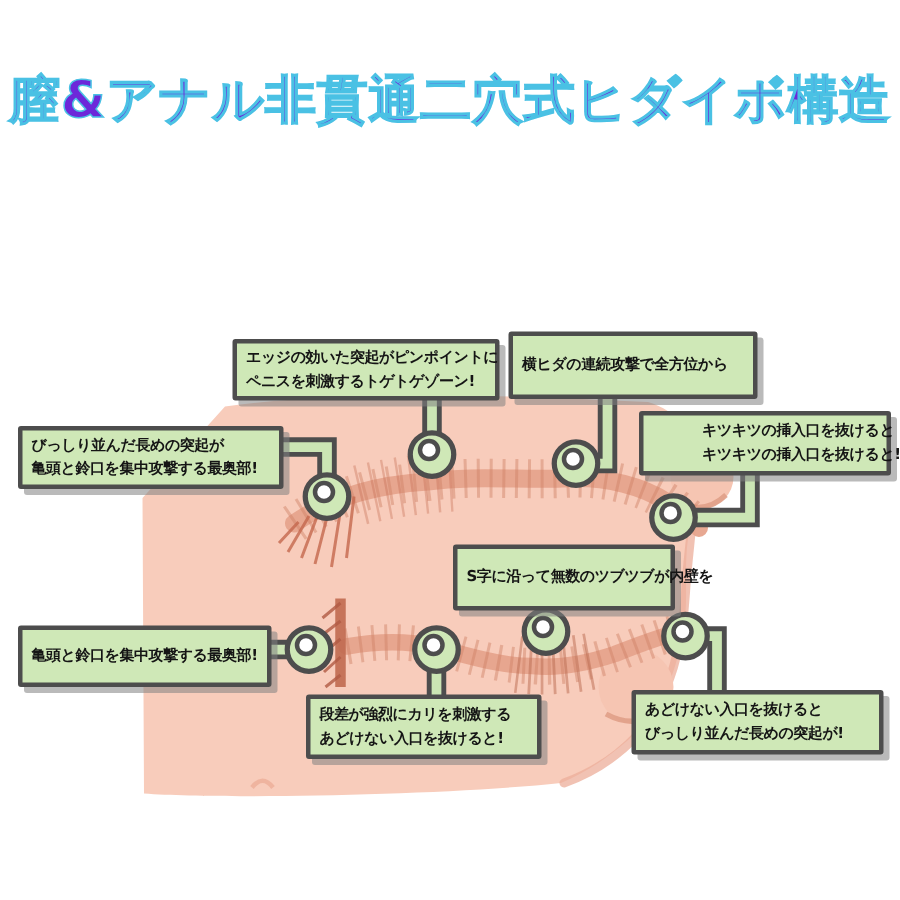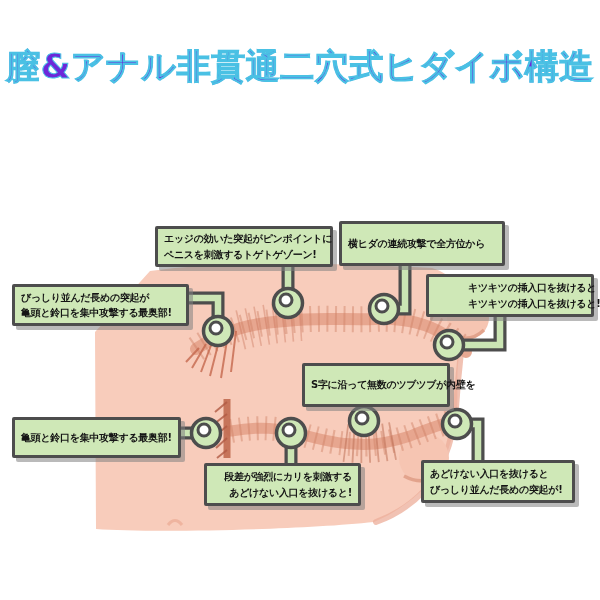--- a/index.html
+++ b/index.html
@@ -25,22 +25,22 @@
   .callout .l{
     display:block;font-size:10px;font-weight:bold;color:#151515;
     line-height:1.55;letter-spacing:-0.3px;white-space:nowrap;
   }
   .b1{left:155px;top:226px;width:178px;height:41px;}
   .b2{left:339px;top:221px;width:166px;height:45px;}
   .b3{left:12px; top:284px;width:177px;height:42px;}
   .b4{left:426px;top:274px;width:168px;height:43px;padding-left:39px;}
   .b5{left:302px;top:363px;width:148px;height:44px;}
   .b6{left:12px; top:417px;width:169px;height:41px;}
-  .b7{left:204px;top:463px;width:157px;height:43px;text-align:right;}
-  .b8{left:421px;top:460px;width:154px;height:43px;}
+  .b7{left:204px;top:463px;width:157px;height:43px;}
+  .b8{left:421px;top:460px;width:168px;height:43px;}
 
   .conn-dark{fill:none;stroke:#4d4d4d;stroke-width:13;stroke-linejoin:miter;stroke-linecap:butt;}
   .conn-green{fill:none;stroke:#cbe5b4;stroke-width:6.5;stroke-linejoin:miter;stroke-linecap:butt;}
   .marker-outer{fill:#cfe8b7;stroke:#4d4d4d;stroke-width:3.5;}
   .marker-dot{fill:#ffffff;stroke:#4d4d4d;stroke-width:3;}
 </style>
 </head>
 <body>
 
 <div class="stage">

